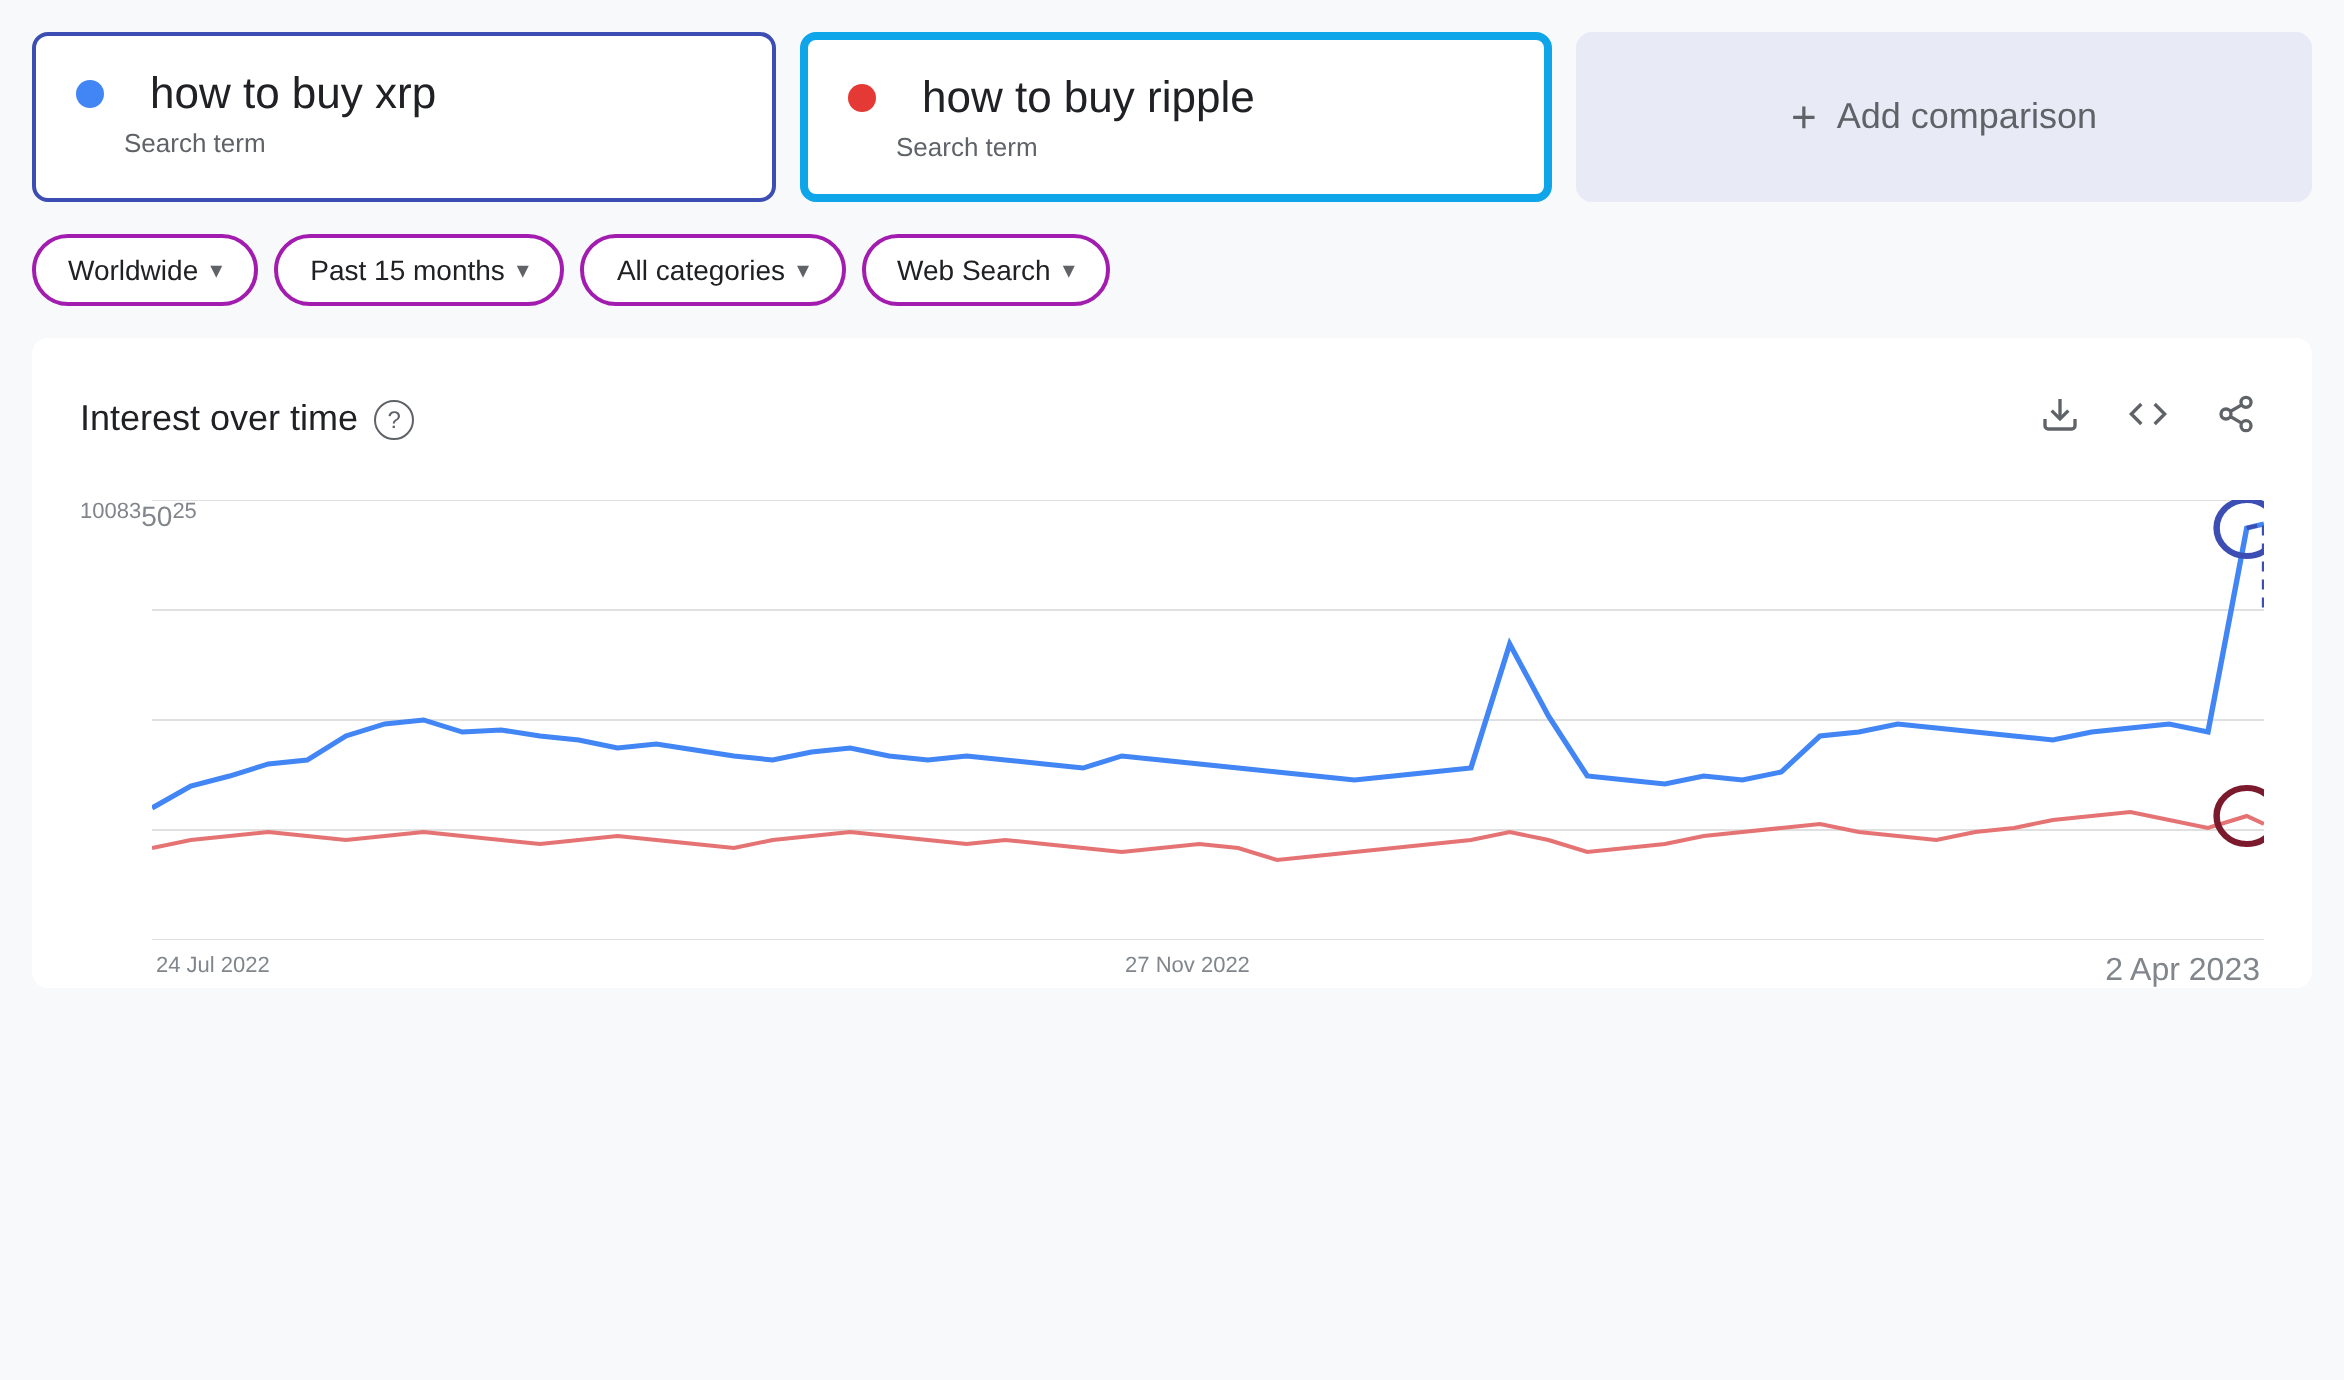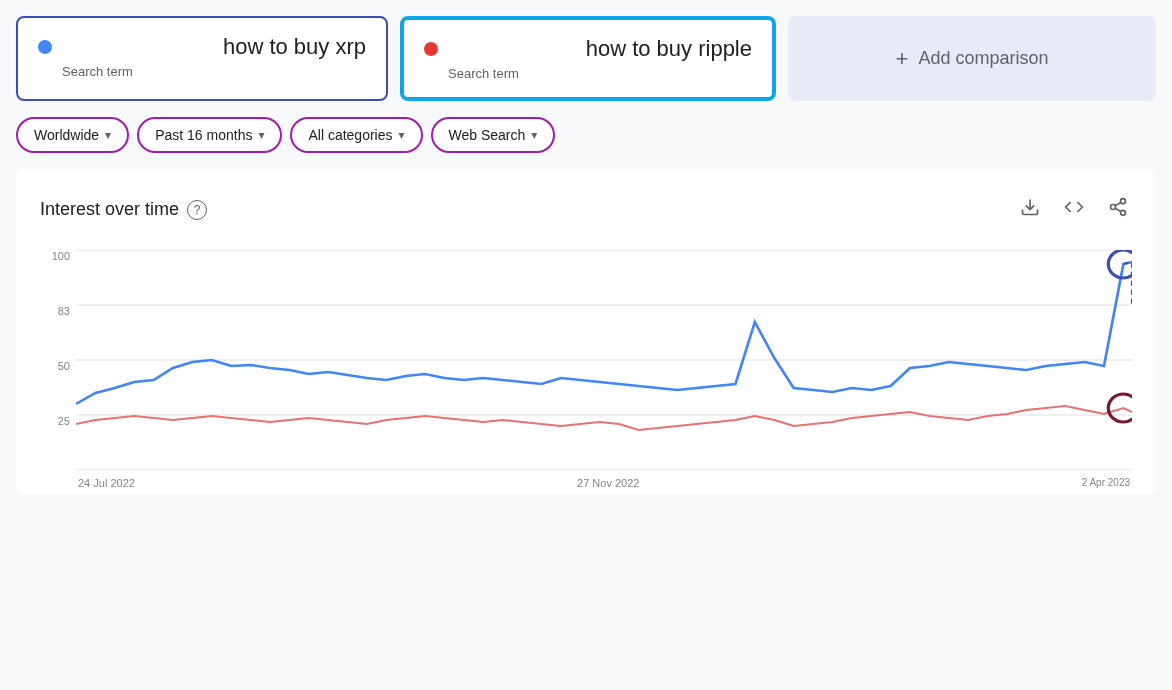--- a/index.html
+++ b/index.html
@@ -14,21 +14,21 @@
       background: #fff;
       border-radius: 8px;
       padding: 16px 20px;
       flex: 1;
       max-width: 380px;
       cursor: pointer;
     }
     .search-term-card.blue-border { border: 2px solid #3c4eb3; }
     .search-term-card.red-border { border: 4px solid #0ea5e9; }
 
-    .search-term-title { display: flex; align-items: center; gap: 23px; margin-bottom: 4px; justify-content: space-between; }
+    .search-term-title { display: flex; align-items: center; gap: 23px; margin-bottom: 4px; }
     .dot { width: 14px; height: 14px; border-radius: 50%; flex-shrink: 0; }
     .dot-blue { background: #4285f4; }
     .dot-red { background: #e53935; }
     .term-name { font-size: 22px; font-weight: 500; color: #202124; }
     .term-type { font-size: 13px; color: #5f6368; margin-left: 24px; }
 
     .add-comparison-card {
       background: #e8eaf6;
       border-radius: 8px;
       padding: 16px 20px;
@@ -112,21 +112,21 @@
       </div>
     </div>
   </div>
 
   <div class="filters-row">
     <button class="filter-btn">
       <span>Worldwide</span>
       <span class="chevron">▾</span>
     </button>
     <button class="filter-btn">
-      <span>Past 16 months</span>
+      <span>Past 15 months</span>
       <span class="chevron">▾</span>
     </button>
     <button class="filter-btn">
       <span>All categories</span>
       <span class="chevron">▾</span>
     </button>
     <button class="filter-btn">
       <span>Web Search</span>
       <span class="chevron">▾</span>
     </button>
@@ -163,24 +163,24 @@
         </button>
       </div>
     </div>
 
     <div class="chart-bottom">
 
 
       <div class="chart-main">
         <div style="position: relative; display: flex;">
 
-          <div style="width: 36px; flex-shrink:0; display:flex; flex-direction:column; justify-content: space-between; height: 220px; padding-right: 6px; text-align:right;">
+          <div style="width: 36px; flex-shrink:0; display:flex; flex-direction:row; justify-content: space-between; height: 220px; padding-right: 6px; text-align:right;">
             <span style="font-size:11px;color:#80868b;">100</span>
             <span style="font-size:11px;color:#80868b;">83</span>
-            <span style="font-size:11px;color:#80868b;">50</span>
+            <span style="font-size:14px;color:#80868b;">50</span>
             <span style="font-size:11px;color:#80868b;">25</span>
             <span style="font-size:11px;color:#80868b;"></span>
           </div>
 
           <div style="flex:1; position:relative; height:184px;">
             <svg viewBox="0 0 980 220" preserveAspectRatio="none" width="100%" height="220">
 
               <line x1="0" y1="0" x2="980" y2="0" class="grid-line"></line>
               <line x1="0" y1="55" x2="980" y2="55" class="grid-line"></line>
               <line x1="0" y1="110" x2="980" y2="110" class="grid-line"></line>
@@ -310,20 +310,20 @@
               <circle cx="972" cy="14" r="14" class="highlight-circle-blue"></circle>
 
               <circle cx="972" cy="158" r="14" class="highlight-circle-red"></circle>
 
             </svg>
 
             
             <div style="display:flex; justify-content: space-between; margin-top: 4px; padding: 0 2px;">
               <span style="font-size:11px;color:#80868b;">24 Jul 2022</span>
               <span style="font-size:11px;color:#80868b;">27 Nov 2022</span>
-              <span style="font-size:10px;color:#80868b;">2 Apr 2023</span>
+              <span style="font-size:16px;color:#80868b;">2 Apr 2023</span>
             </div>
           </div>
         </div>
       </div>
     </div>
   </div>
 </div>
 
 </body></html>

